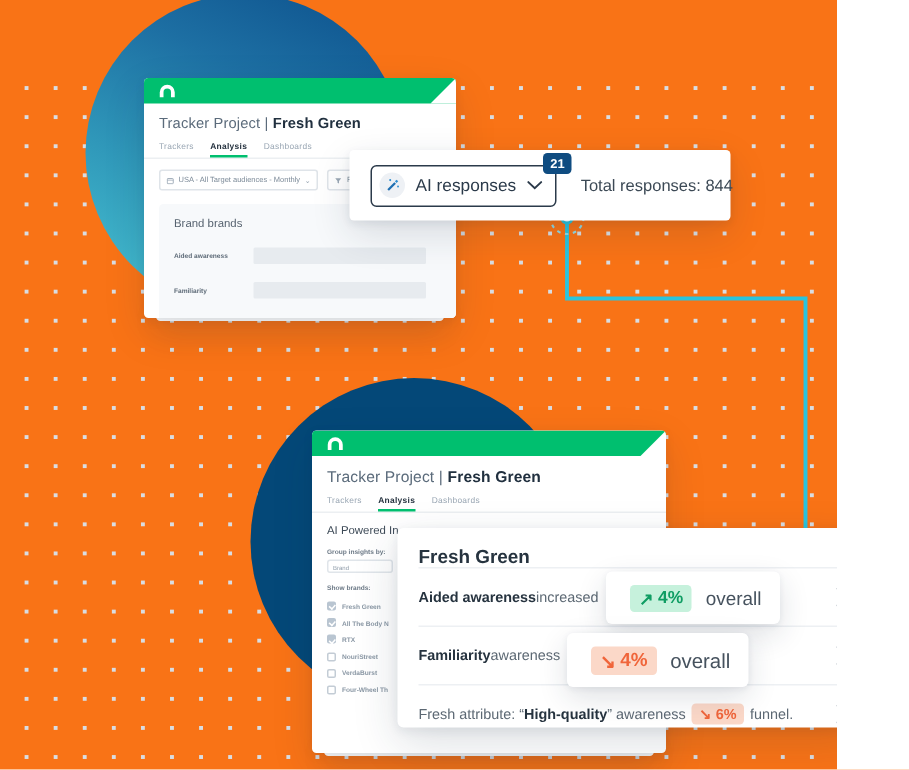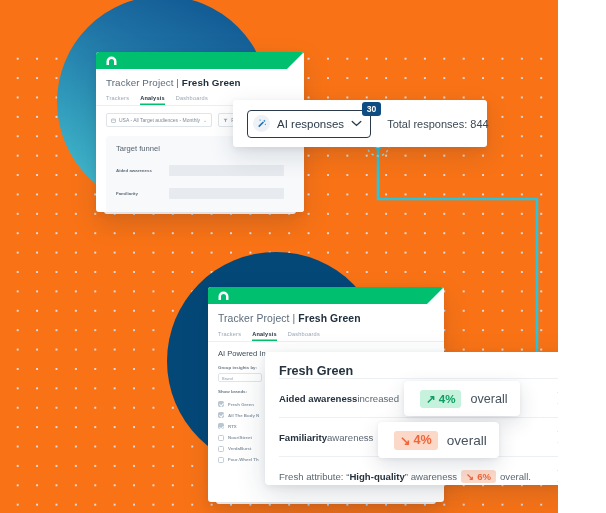--- a/index.html
+++ b/index.html
@@ -319,21 +319,21 @@
         <span class="chev">⌄</span>
       </div>
       <div class="pill">
         <svg class="mini-ico" viewBox="0 0 10 10">
           <path d="M1 1.6 H9 L6 5.2 V8.6 L4 7.6 V5.2 Z" fill="#9aa7b4"></path>
         </svg>
         <span>Filters</span>
       </div>
     </div>
     <div class="funnel">
-      <div class="funnel-h">Target funnel</div>
+      <div class="funnel-h">Brand brands</div>
       <div class="funnel-row">
         <div class="funnel-label">Aided awareness</div>
         <div class="funnel-bar"></div>
       </div>
       <div class="funnel-row">
         <div class="funnel-label">Familiarity</div>
         <div class="funnel-bar"></div>
       </div>
     </div>
   </div>
@@ -398,21 +398,21 @@
           <path d="M3.2 13.4 L10 6.6 L11.6 8.2 L4.8 15 Z" fill="#1f6fb2" transform="translate(0,-1.6)"></path>
           <path d="M10.6 4.2 L12.2 2.6 L13.8 4.2 L12.2 5.8 Z" fill="#2f8ed0"></path>
           <circle cx="6" cy="3" r="1" fill="#2f8ed0"></circle>
           <circle cx="13.6" cy="9.2" r=".9" fill="#2f8ed0"></circle>
         </svg>
       </span>
       <span class="ai-label">AI responses</span>
       <svg class="ai-chev" viewBox="0 0 14 9">
         <path d="M1.5 1.8 L7 7 L12.5 1.8" fill="none" stroke="#2b3a4a" stroke-width="1.7" stroke-linecap="round"></path>
       </svg>
-      <span class="badge">30</span>
+      <span class="badge">21</span>
     </div>
     <div class="total-resp">Total responses: 844</div>
   </div>
 
   <div class="flyout">
     <div class="flyout-title">Fresh Green</div>
 
     <div class="ins-row">
       <b>Aided awareness</b>
         <span> increased</span>
@@ -430,21 +430,21 @@
     </div>
 
     <div class="ins-row">
       <span>Fresh attribute: “</span>
         <b>High-quality</b>
         <span>” awareness</span>
       <span class="chip down">
           <span>↘</span>
           <span>6%</span>
         </span>
-      <span>overall.</span>
+      <span>funnel.</span>
       <svg class="arrow-right" width="9" height="14" viewBox="0 0 9 14">
         <path d="M1.6 1.4 L7 7 L1.6 12.6" fill="none" stroke="#97a3ae" stroke-width="1.7" stroke-linecap="round"></path>
       </svg>
     </div>
   </div>
 
   <div class="pop-chip pop-a">
     <span class="chip up">
         <span>↗</span>
         <span>4%</span>

